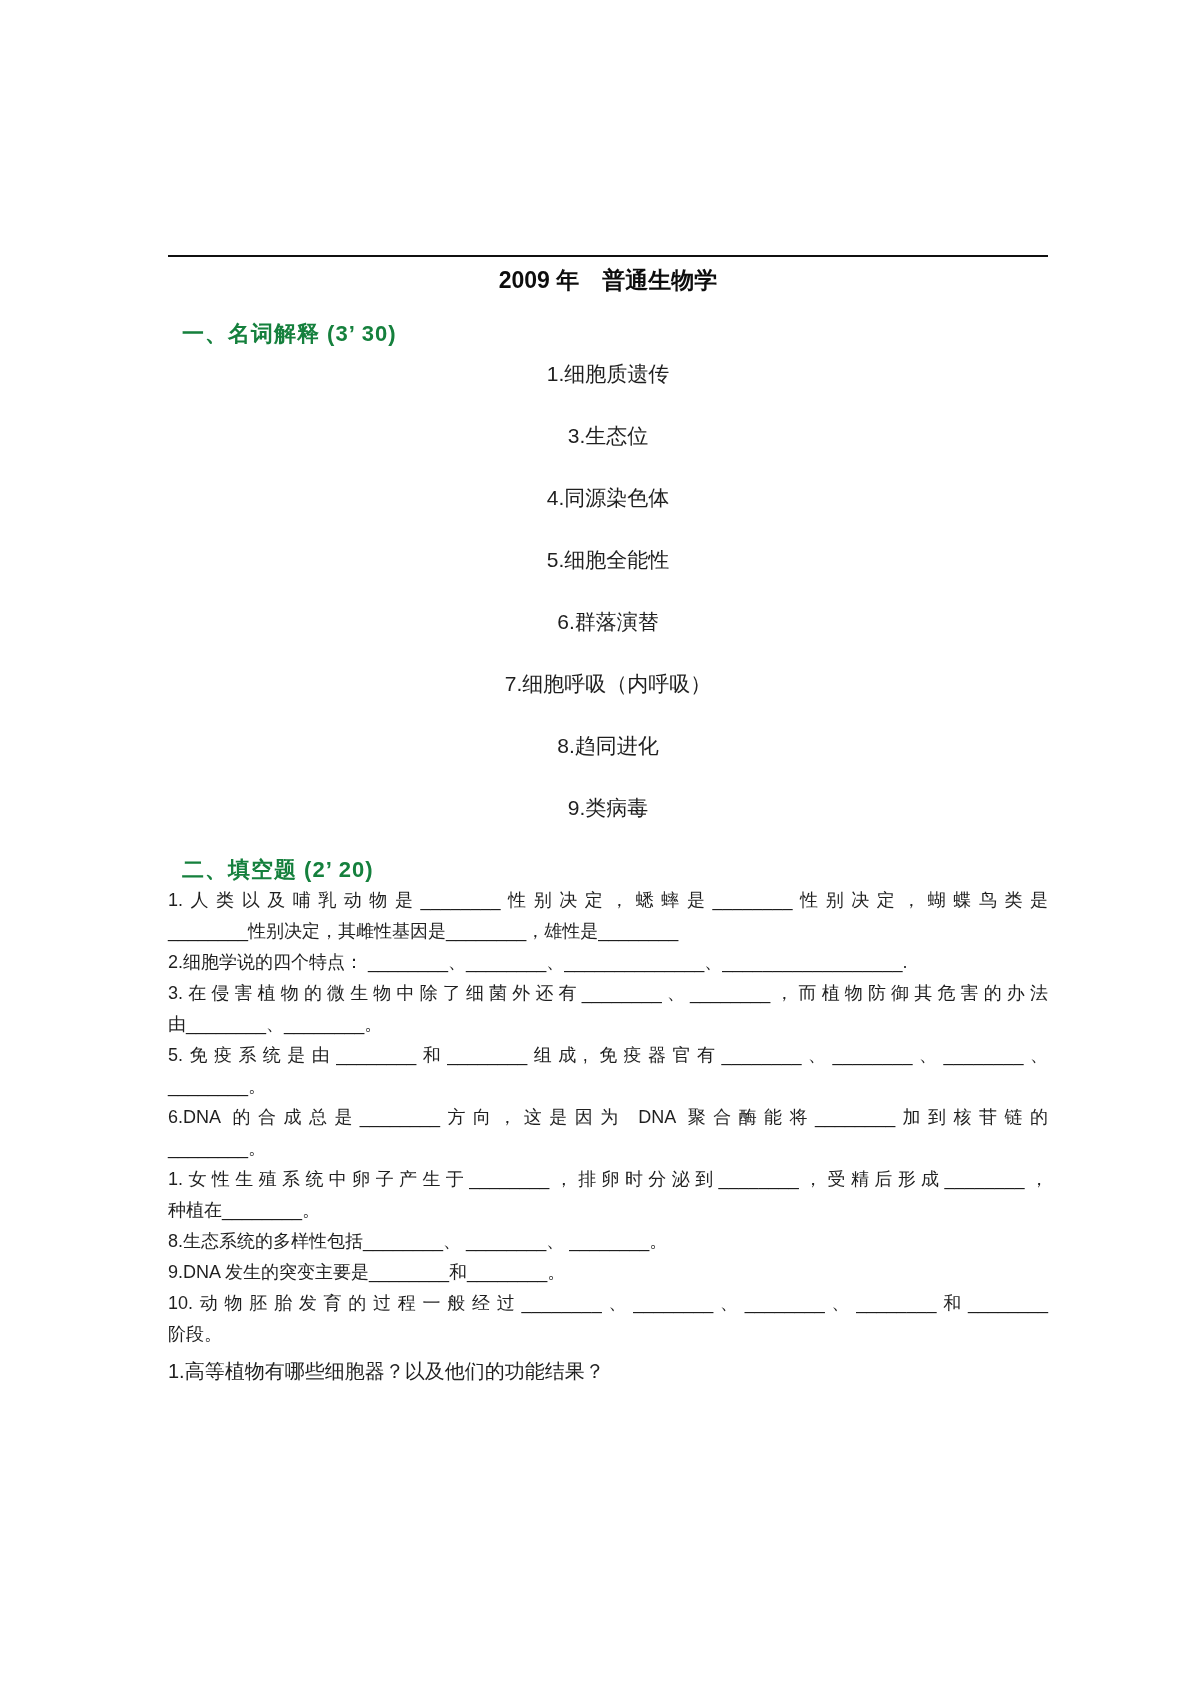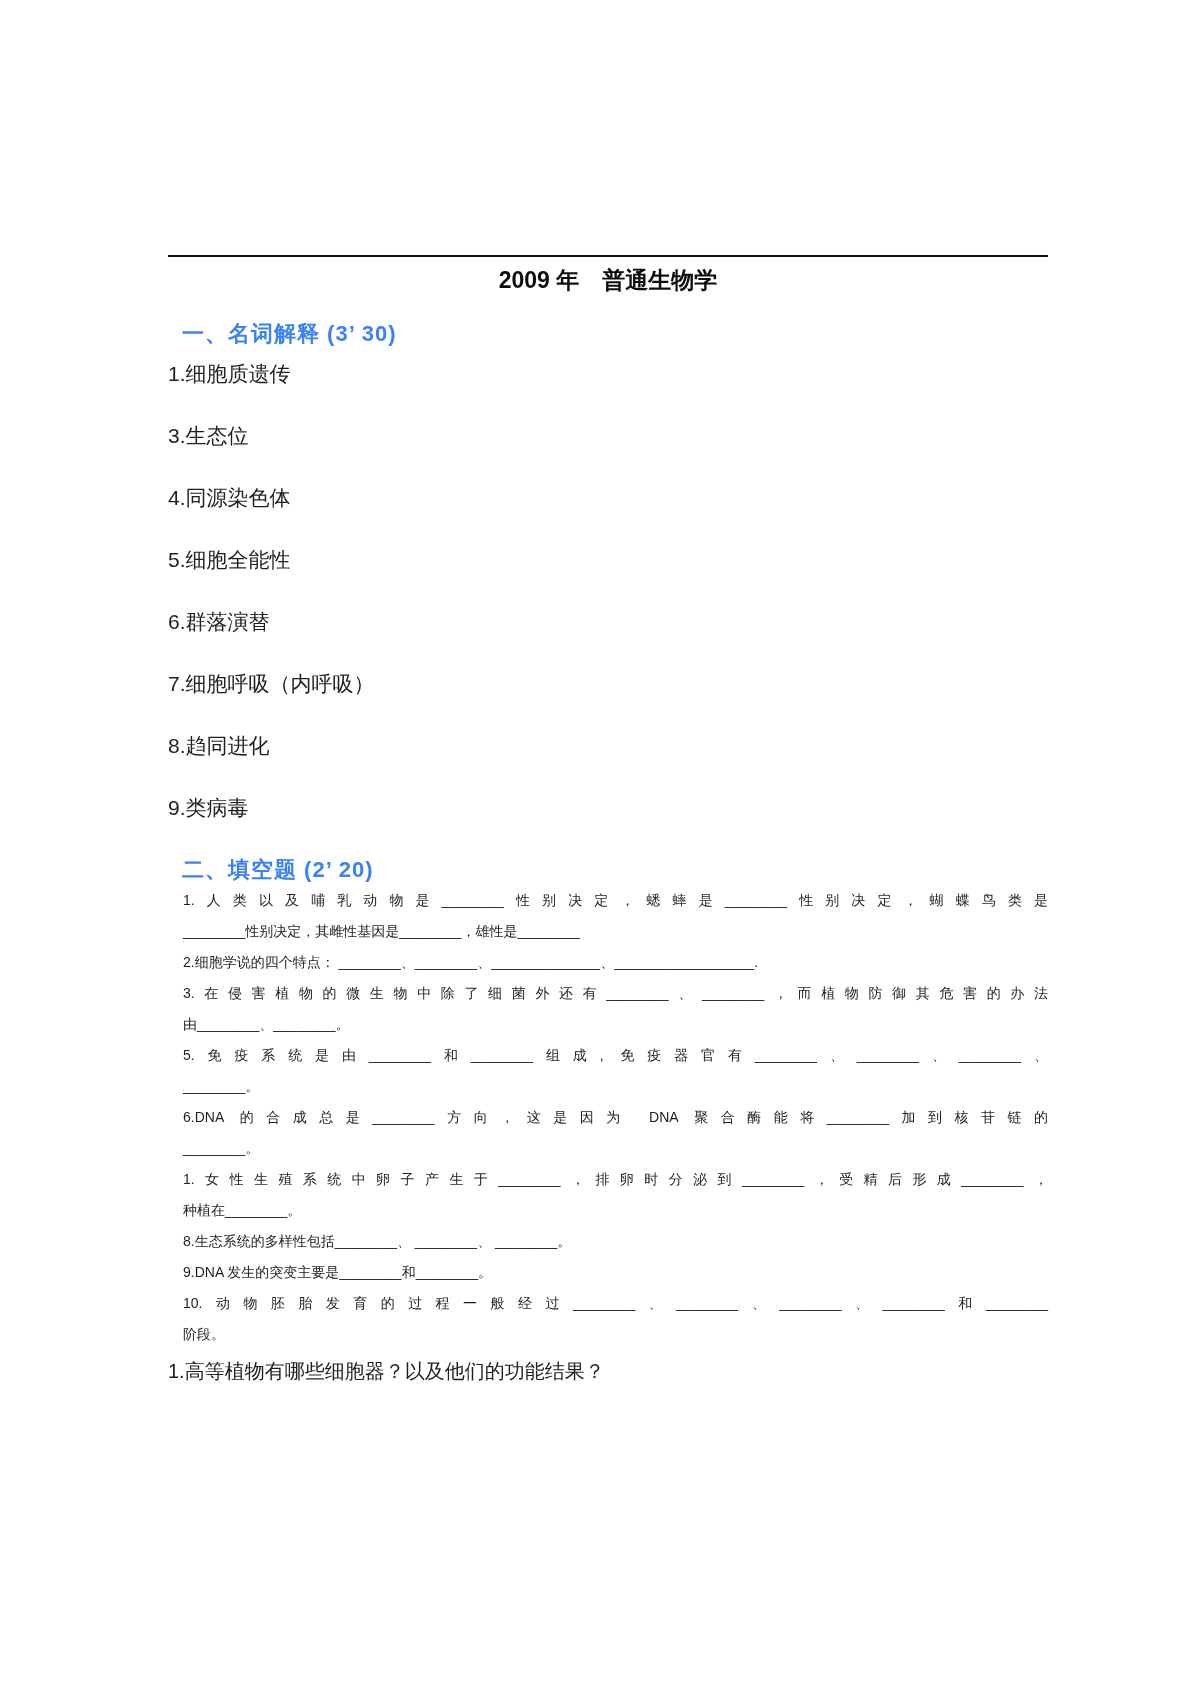--- a/index.html
+++ b/index.html
@@ -31,36 +31,36 @@
     text-align: center;
     font-weight: bold;
     font-size: 23px;
     line-height: 36px;
     color: #0d0d0d;
   }
   .sec-heading {
     font-weight: bold;
     font-size: 22px;
     line-height: 31px;
-    color: #3b82f6;
+    color: #15803d;
     padding-left: 14px;
     letter-spacing: 1px;
   }
   .sec1 .sec-heading { margin-top: 20px; }
   .sec1 .s1-item {
     font-size: 21px;
     line-height: 31px;
     margin-bottom: 31px;
+    text-align: center;
   }
   .sec1 .s1-item:first-of-type { margin-top: 9px; }
   .sec2 .line {
-    font-size: 14px;
+    font-size: 18px;
     line-height: 31px;
     white-space: nowrap;
-    margin-left: 15px;
   }
   .sec2 .line.full {
     white-space: normal;
     text-align: justify;
     text-align-last: justify;
   }
   .sec3 .sec-heading { margin-top: 8px; }
   .sec3 .s3-item {
     font-size: 20px;
     line-height: 31px;

